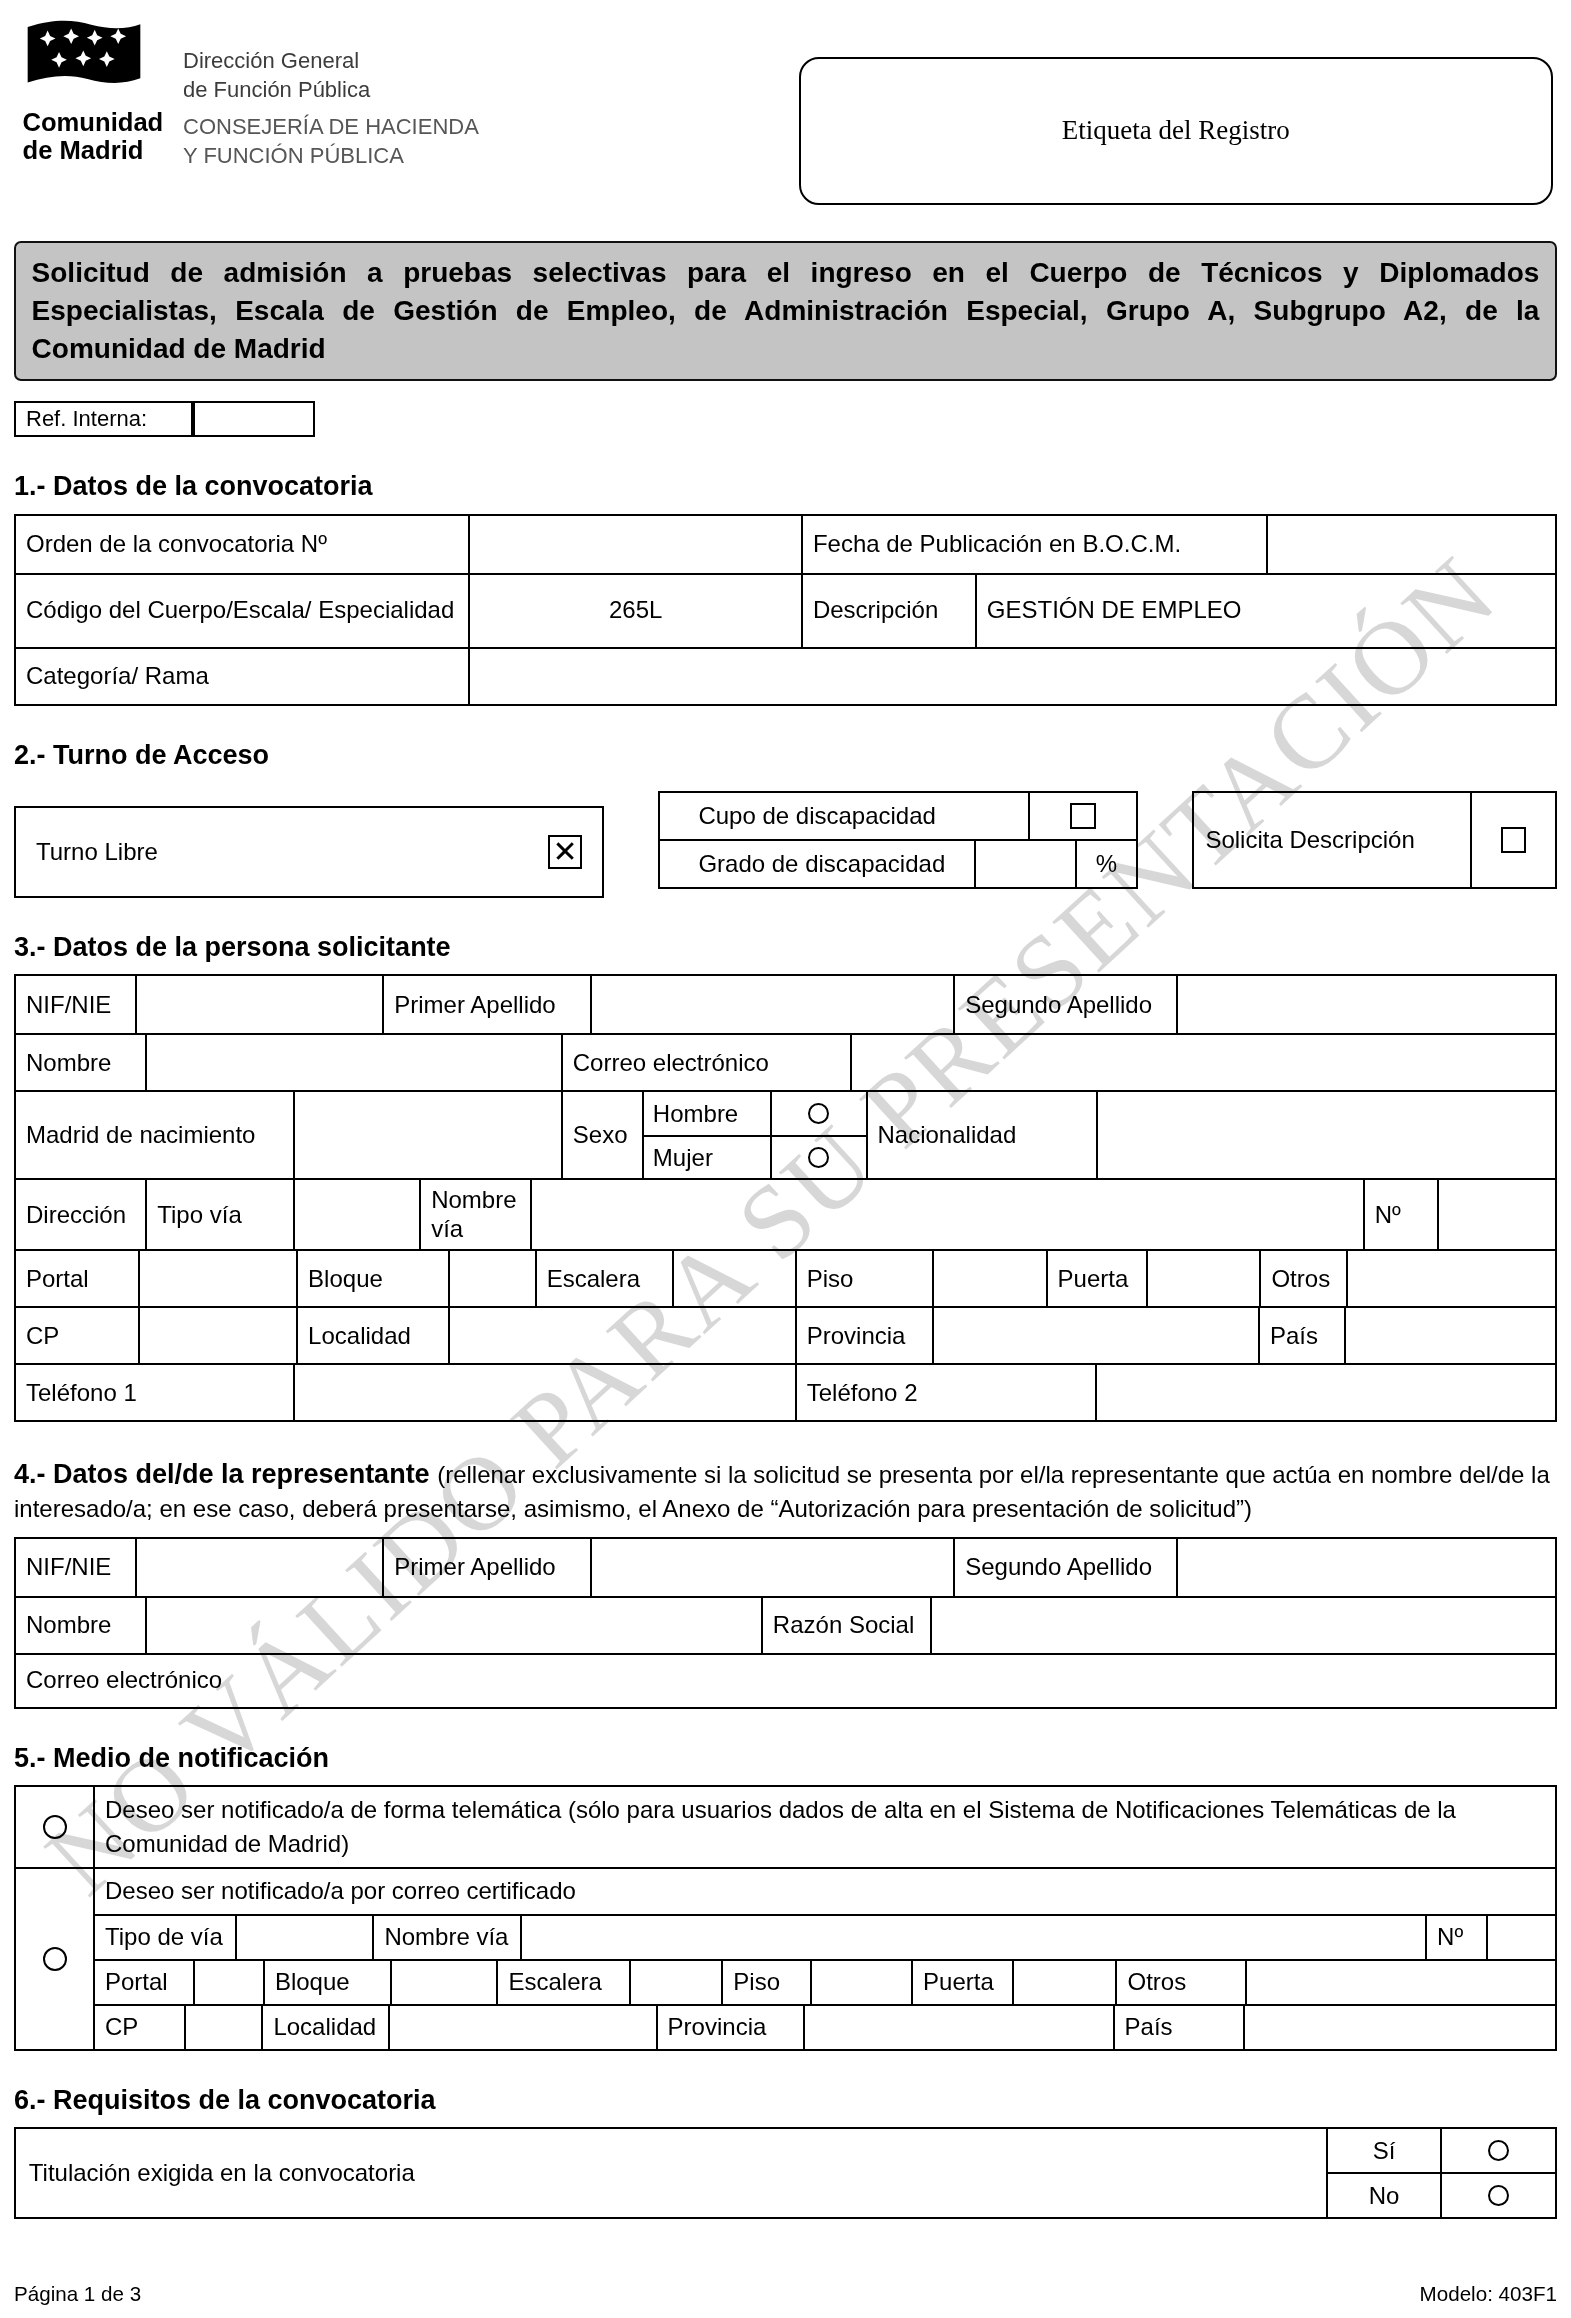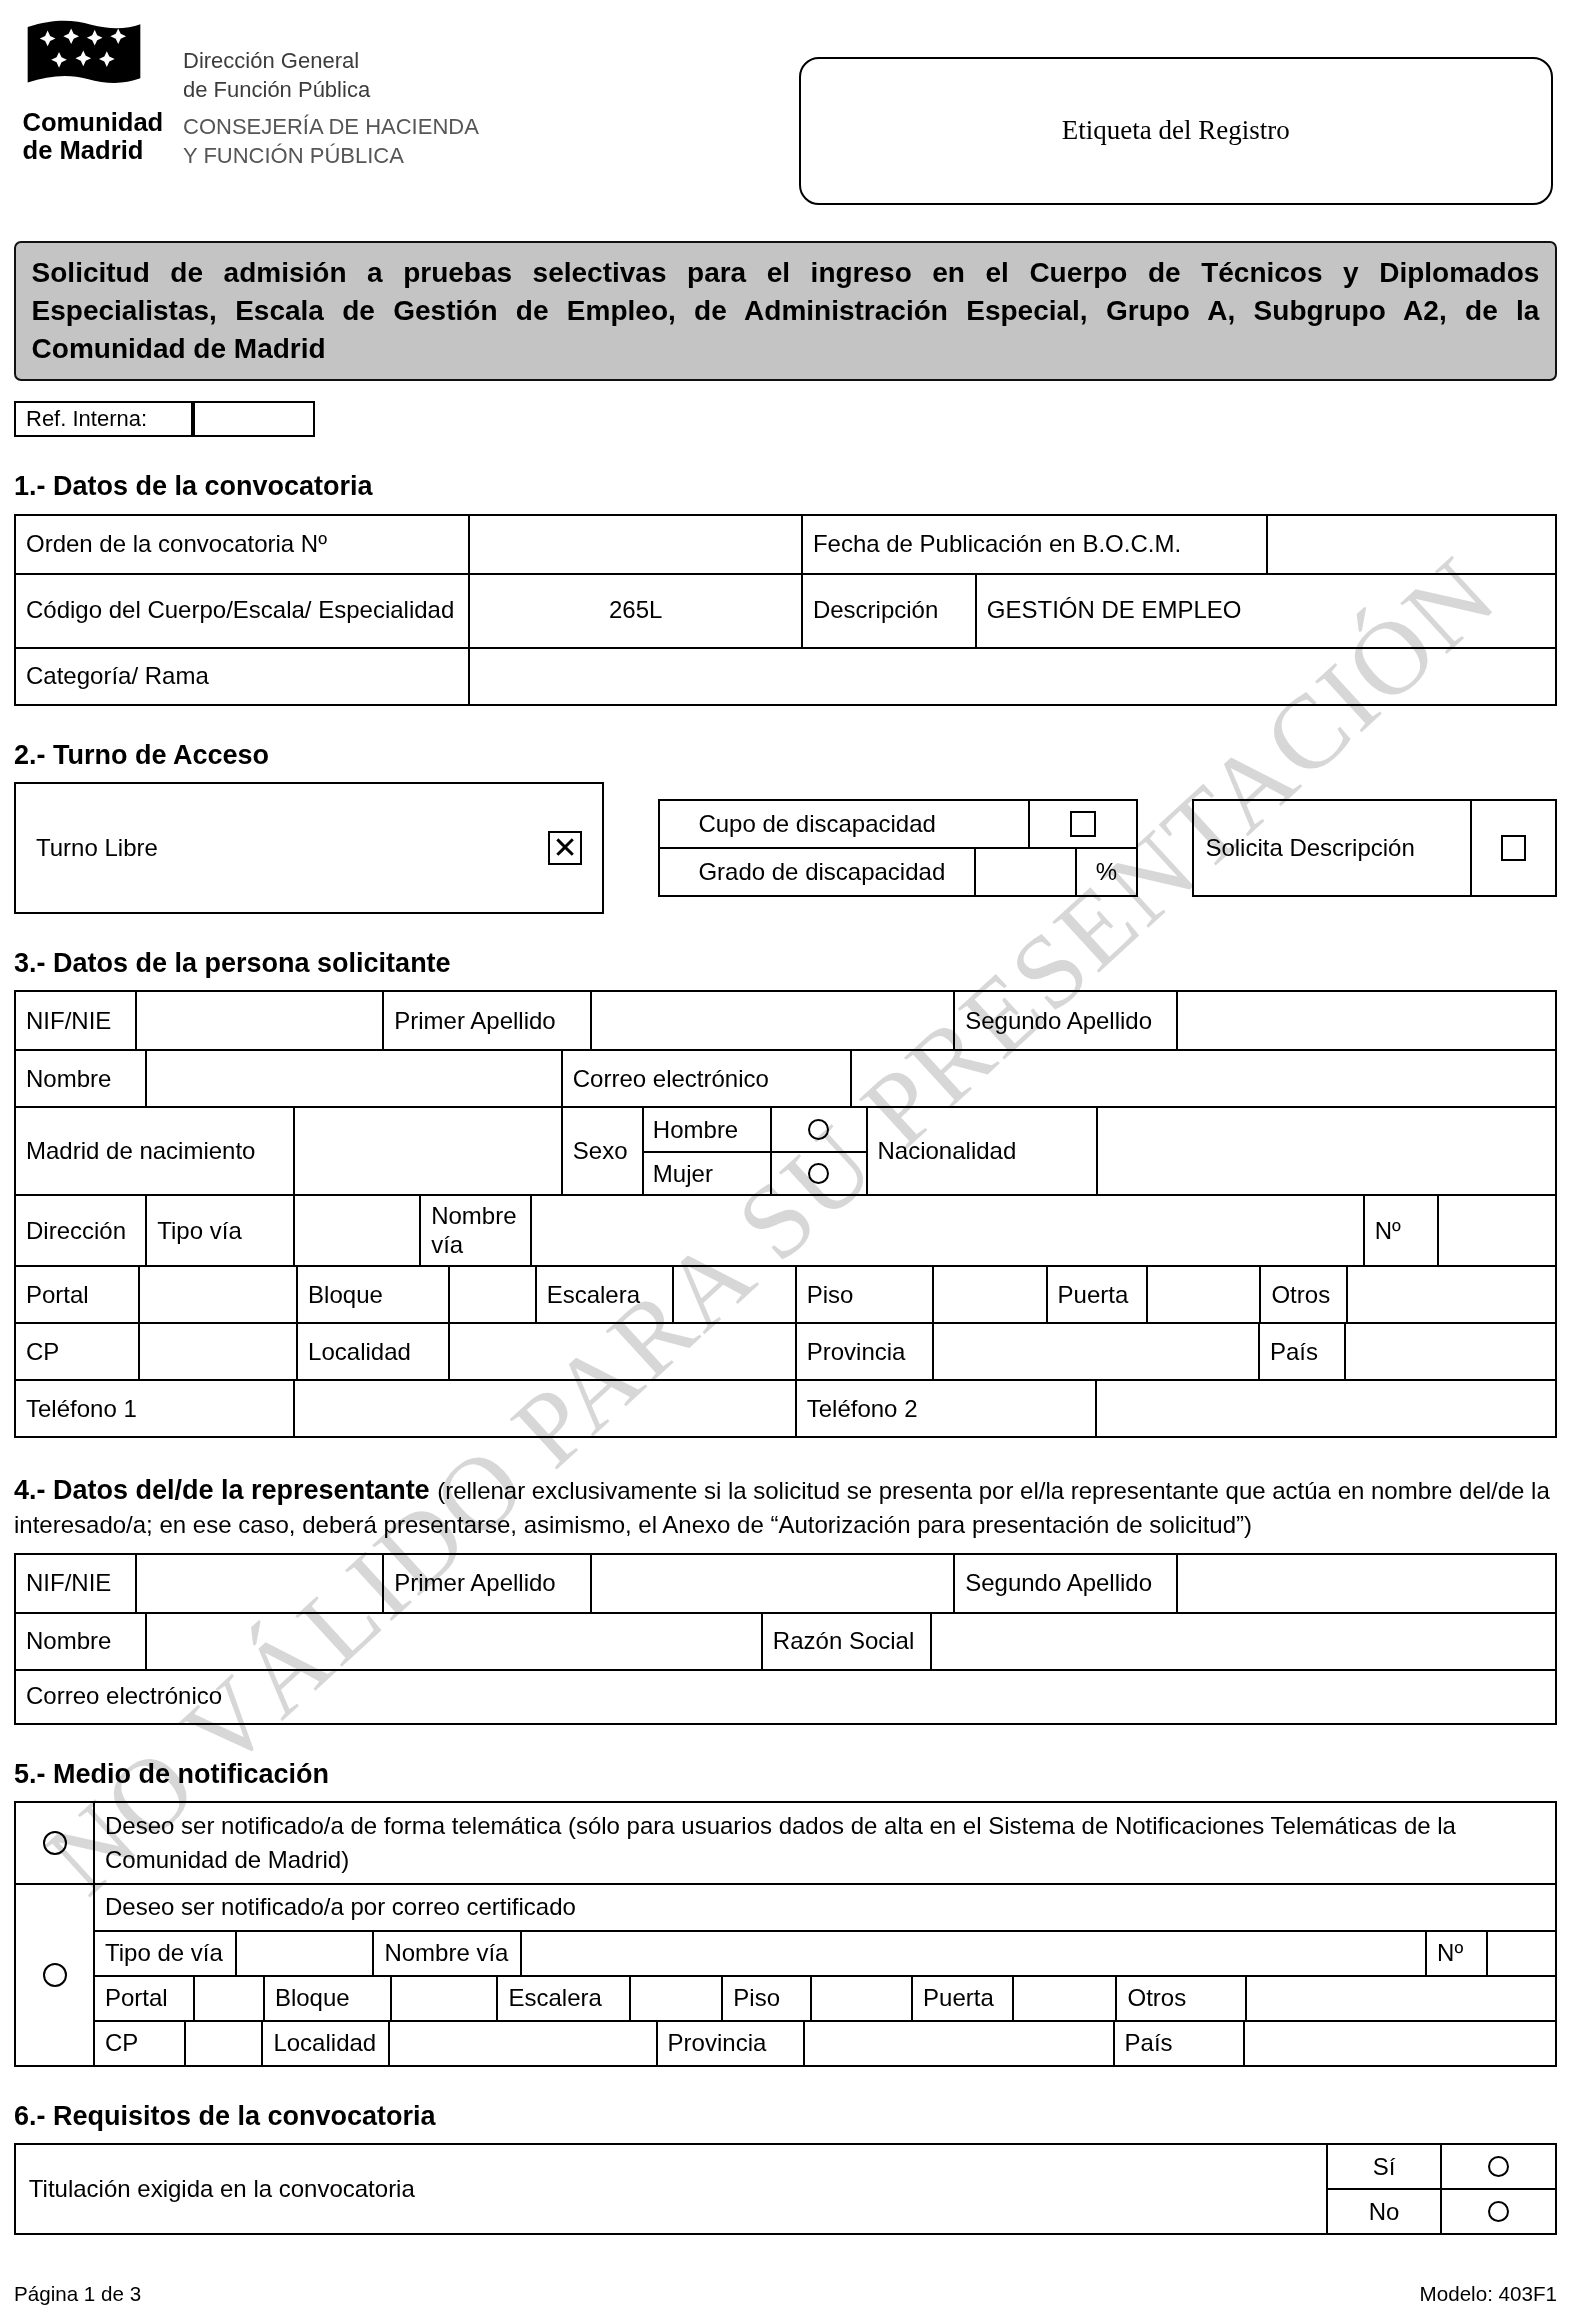--- a/index.html
+++ b/index.html
@@ -64,21 +64,21 @@
   .radio { width:24px; height:24px; border:2.1px solid #000; border-radius:50%; flex:0 0 auto; background:transparent; }
   .radio.sm { width:21px; height:21px; }
   .chk { width:34px; height:34px; border:2.1px solid #000; display:flex; align-items:center; justify-content:center; flex:0 0 auto; }
   .chk .mark { font-size:30px; line-height:1; }
   .chk.small { width:25.6px; height:25.6px; }
   .chk.small .mark { font-size:21px; }
 
   
   .turno-row { display:flex; align-items:center; margin-top:7px; }
   .tb { border:2.1px solid #000; }
-  .tb1 { width:590px; height:132px; display:flex; align-items:center; justify-content:space-between; padding:0 20px; }
+  .tb1 { width:590px; height:92px; display:flex; align-items:center; justify-content:space-between; padding:0 20px;margin-top:24px; }
   .gap { width:54px; flex:0 0 auto; }
   .tb2 { width:480px; height:98px; display:flex; flex-direction:column; }
   .tb2row { flex:1; display:flex;padding-left:27px; }
   .tb2row + .tb2row { border-top:2.1px solid #000; }
   .cc { display:flex; align-items:center; padding:0 11.4px; }
   .tb3 { flex:1; height:98px; display:flex; }
 
   
   .t5sub { display:flex; min-height:45px; }
   .t5sub + .t5sub { border-top:2.1px solid #000; }

